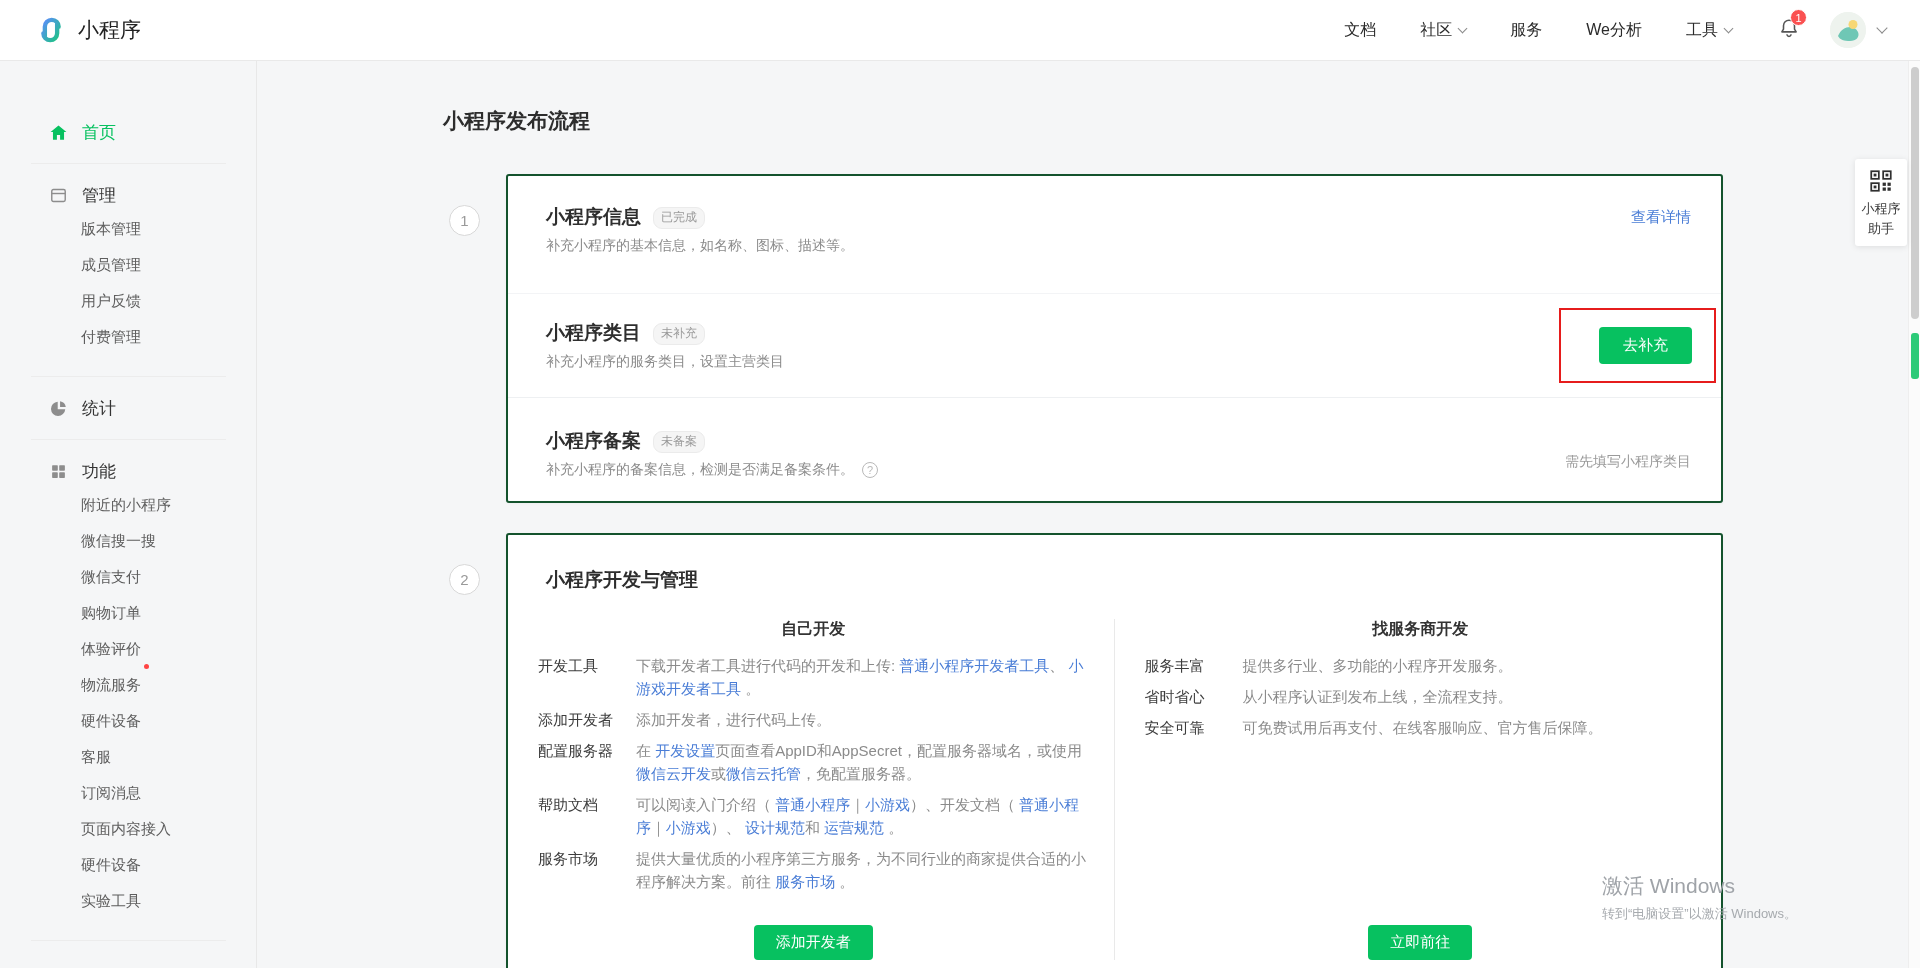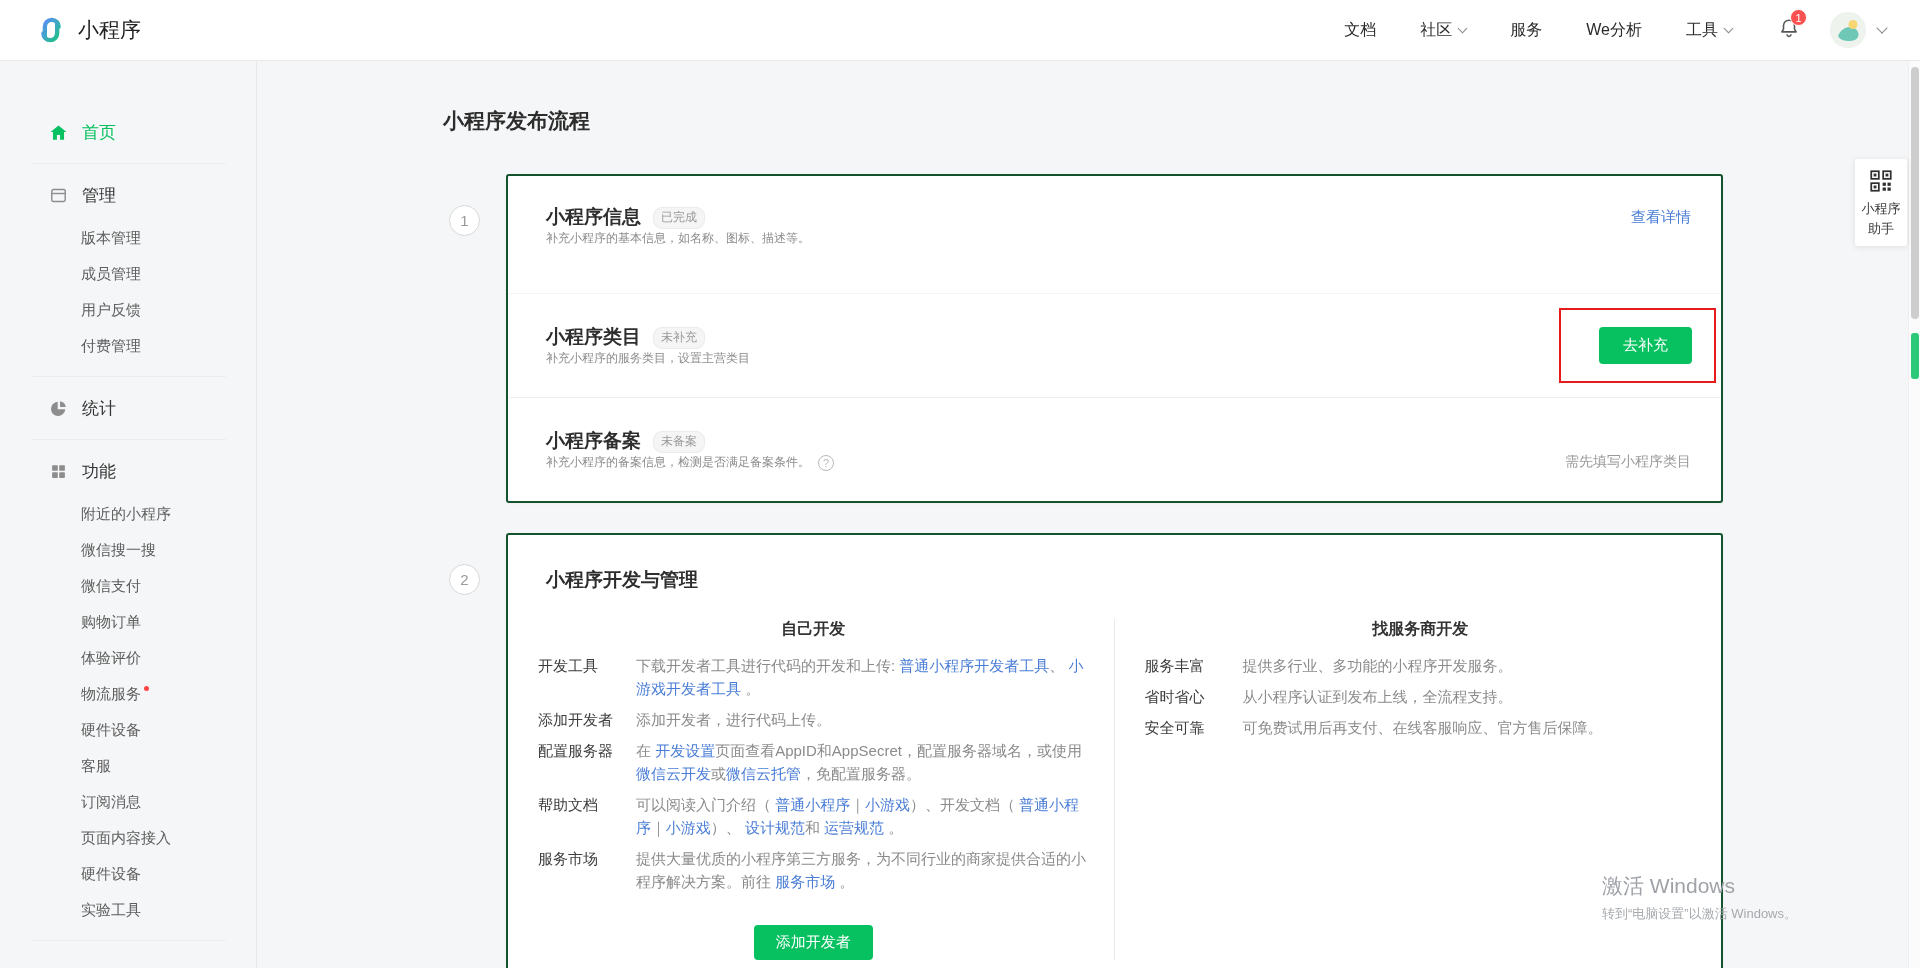--- a/index.html
+++ b/index.html
@@ -30,21 +30,21 @@
 
   
   .sidebar{ position:absolute; top:61px; left:0; width:257px; height:907px;
     border-right:1px solid #e8e8e8; padding-top:52px; overflow:hidden; }
   .side-item{ height:38px; display:flex; align-items:center; gap:14px; padding-left:48px;
     font-size:17px; color:#333; cursor:pointer; }
   .side-item.home{ color:var(--green); }
   .s-icon{ width:20px; height:20px; display:flex; align-items:center; justify-content:center; flex:none; }
   .side-divider{ height:1px; background:#ececec; margin:12px 30px 12px 31px; }
   .side-sub{ padding-top:6px; }
-  .side-sub-item{ height:36px; display:flex; align-items:center; padding-left:81px;
+  .side-sub-item{ height:36px; display:flex; padding-left:81px;
     font-size:15px; color:#5e5e5e; cursor:pointer; }
   .red-dot{ width:5px; height:5px; border-radius:50%; background:#f44; margin:-12px 0 0 3px; flex:none; }
 
   
   .main{ position:absolute; top:61px; left:257px; right:12px; bottom:0; overflow:hidden; }
   .page-title{ position:absolute; left:186px; top:46px; font-size:21px; font-weight:700; color:#2d2d2d; }
   .step-circle{ position:absolute; left:192px; width:31px; height:31px; border:1px solid #d8d8d8;
     border-radius:50%; background:#fff; color:#9a9a9a; font-size:15px;
     display:flex; align-items:center; justify-content:center; }
   .c1{ top:144px; } .c2{ top:503px; }
@@ -56,21 +56,21 @@
   .flow-row{ display:flex; justify-content:space-between; padding:0 30px 0 38px; }
   .r1{ height:117px; align-items:flex-start; }
   .r2{ height:104px; align-items:center; border-top:1px solid #f3f4f6; }
   .r3{ height:106px; border-top:1px solid #eef0f2; }
   .r1 .flow-left{ padding-top:28px; }
   .r3 .flow-left{ padding-top:30px; }
   .flow-title-line{ display:flex; align-items:center; gap:12px; }
   .flow-title{ font-size:19px; font-weight:600; color:#2e2e2e; }
   .badge{ font-size:12px; color:#999; background:#f5f5f5; border:1px solid #ebebeb;
     border-radius:9px; padding:2px 7px; line-height:1.3; margin-top:2px; }
-  .flow-desc{ margin-top:0; font-size:12px; color:#8b8b8b; display:flex; align-items:center; gap:5px; }
+  .flow-desc{ margin-top:7px; font-size:14px; color:#8b8b8b; display:flex; align-items:center; gap:5px; }
   .detail-link{ margin-top:32px; font-size:15px; }
   .hint-text{ align-self:center; margin-top:22px; font-size:14px; color:#9a9a9a; }
   .hl-box{ border:2px solid var(--red); padding:17px 22px 17px 38px; margin-right:-25px; }
   .btn-green{ background:var(--green); color:#fff; border:none; border-radius:4px;
     font-size:15px; padding:9px 24px; cursor:pointer; font-family:inherit; }
   .q-icon{ width:16px; height:16px; border:1px solid #b9b9b9; border-radius:50%; color:#b9b9b9;
     font-size:11px; display:inline-flex; align-items:center; justify-content:center; margin-left:3px; flex:none; }
   .q-icon::after{ content:"?"; }
 
   .card2-header{ padding:32px 30px 0 38px; font-size:19px; font-weight:600; color:#2e2e2e; }
@@ -351,20 +351,23 @@
             <div class="dev-text">提供多行业、多功能的小程序开发服务。</div>
           </div>
           <div class="dev-row">
             <div class="dev-label">省时省心</div>
             <div class="dev-text">从小程序认证到发布上线，全流程支持。</div>
           </div>
           <div class="dev-row">
             <div class="dev-label">安全可靠</div>
             <div class="dev-text">可免费试用后再支付、在线客服响应、官方售后保障。</div>
           </div>
+        </div>
+        <div class="col-btn-wrap">
+          <button class="btn-green">立即前往</button>
         </div>
       </div>
 
     </div>
   </section>
 </main>
 
 <div class="assistant">
   <span>
     <svg width="26" height="26" viewBox="0 0 24 24" fill="#2f2f2f">

